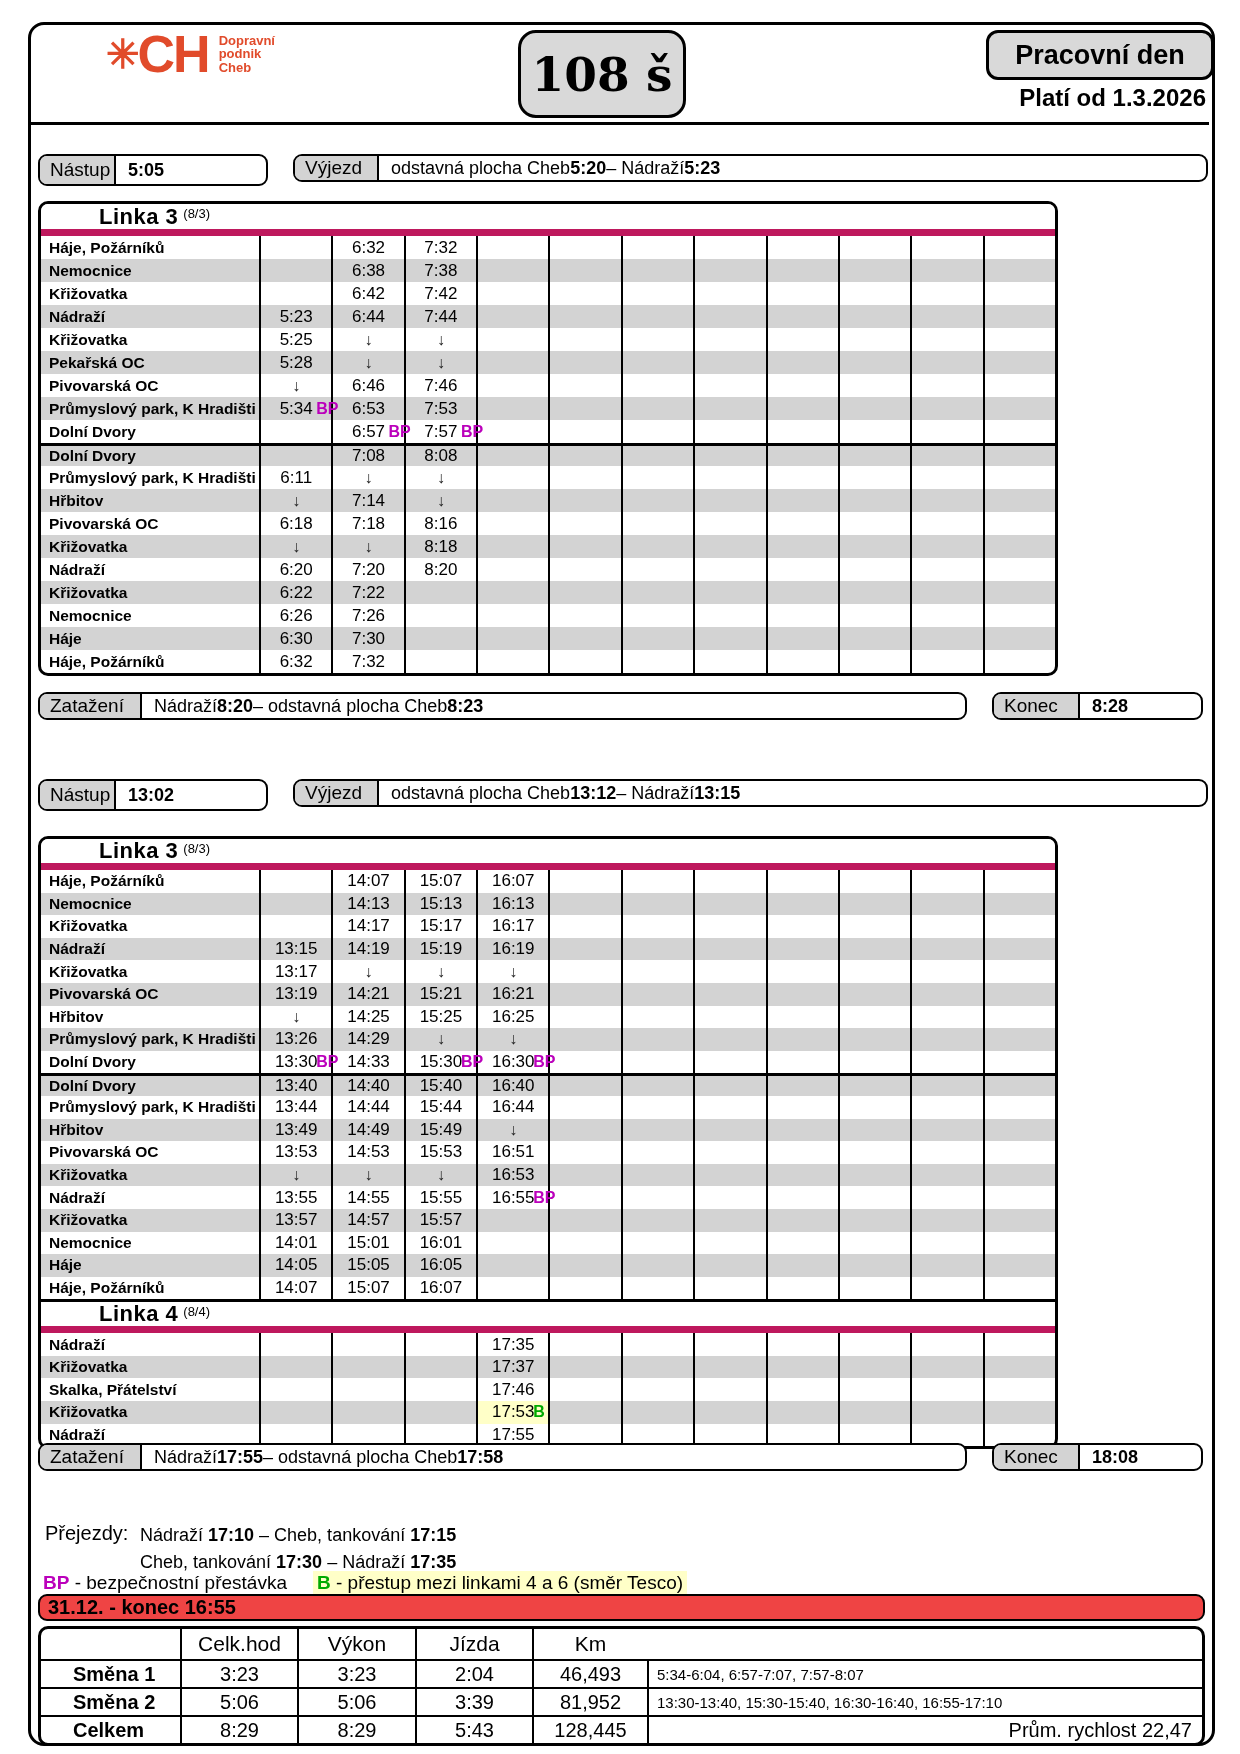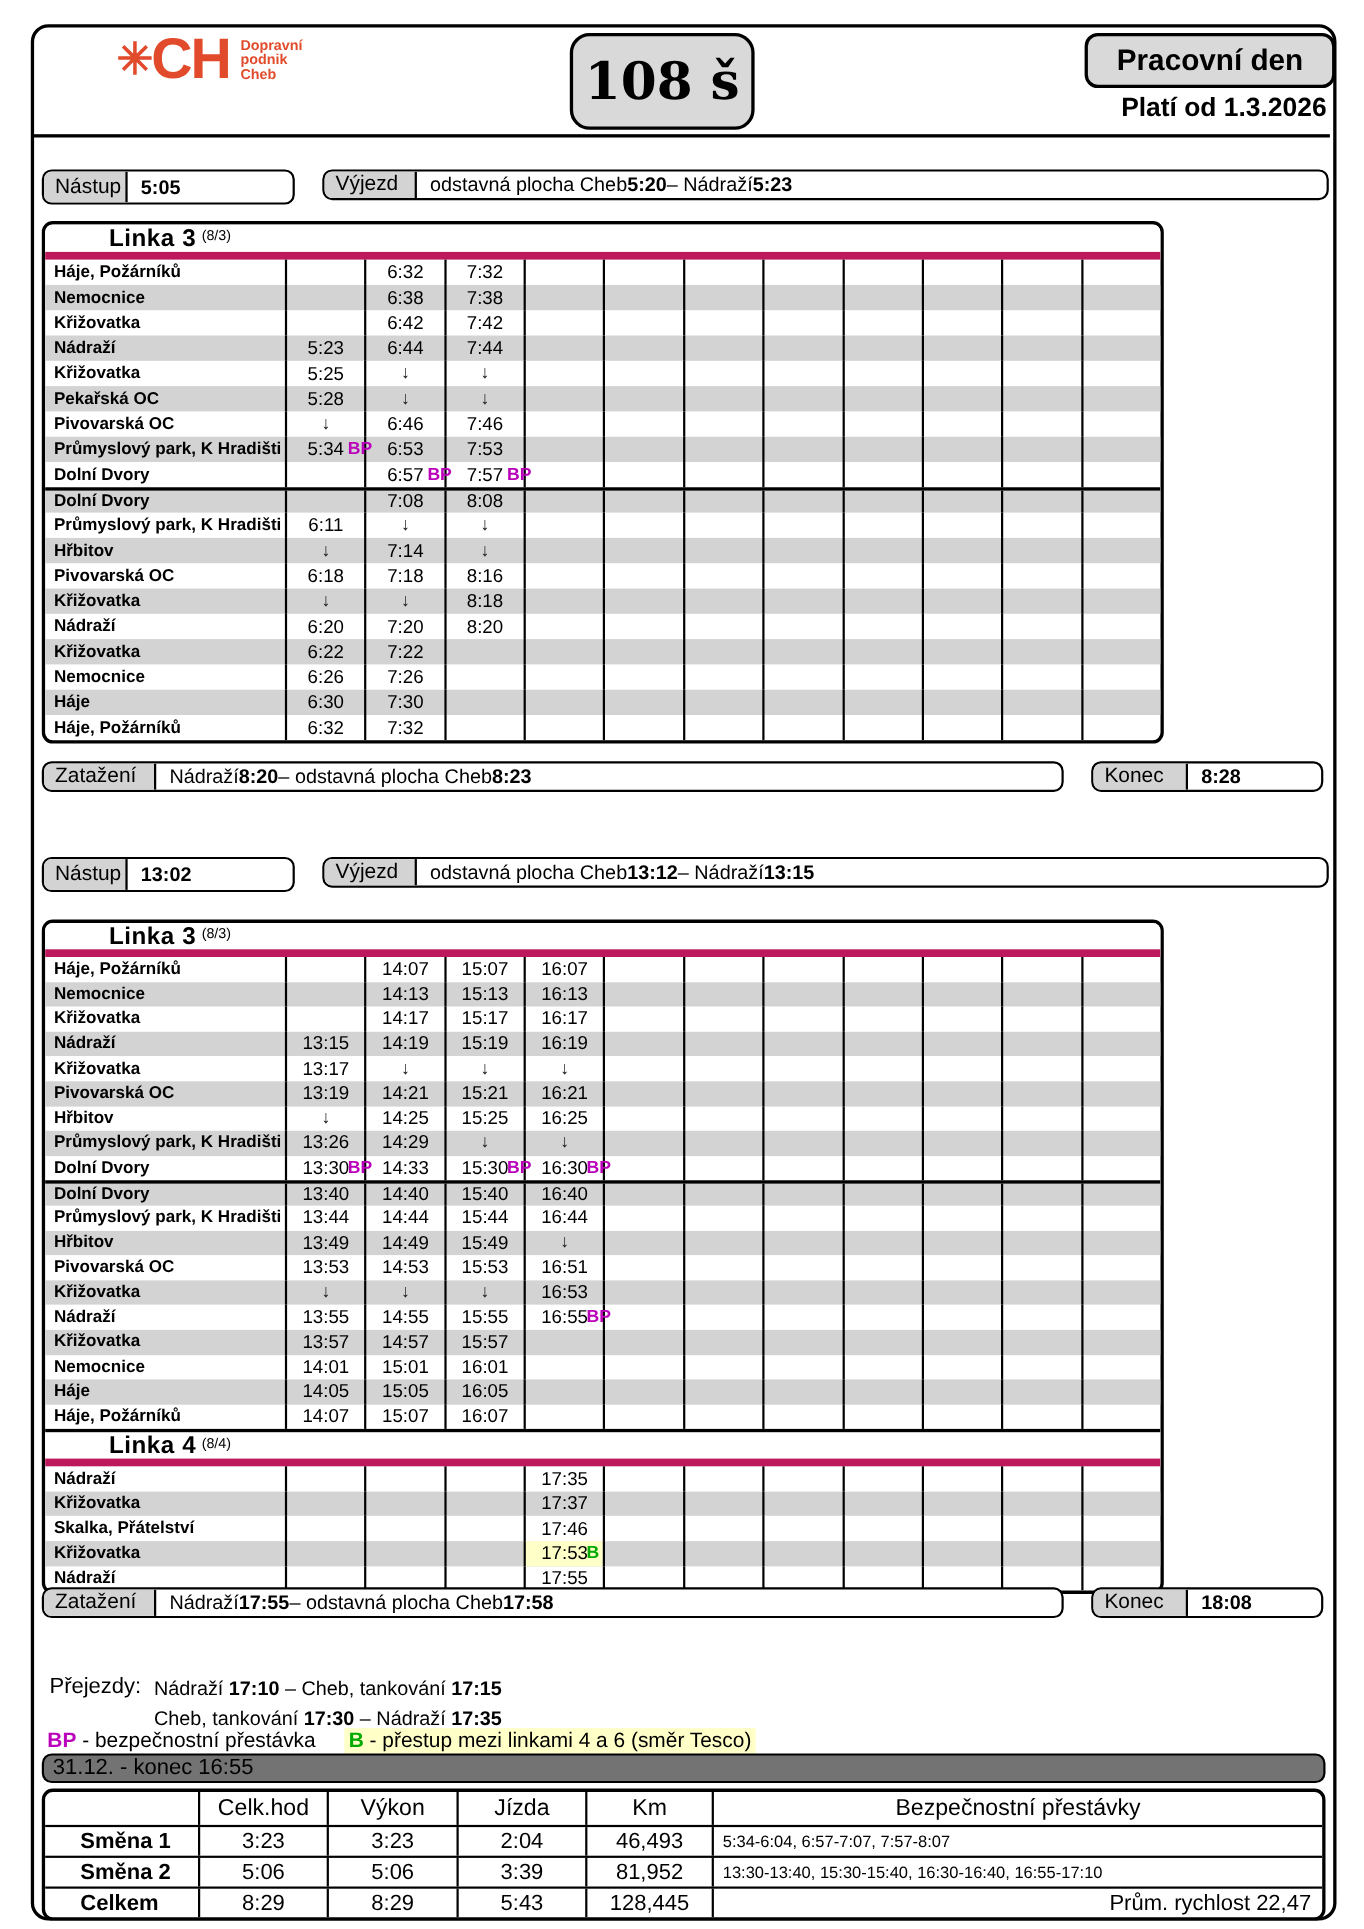--- a/index.html
+++ b/index.html
@@ -45,21 +45,21 @@
   .mk-b{color:#00aa00;}
 
   
   .prejezdy-label{position:absolute;left:45px;top:1522px;font-size:20px;}
   .prejezdy-lines{position:absolute;left:140px;top:1522px;font-size:18px;line-height:27px;}
   .legend{position:absolute;left:43px;top:1572px;font-size:19px;white-space:nowrap;}
   .legend .bp{color:#bb00bb;font-weight:bold;}
   .legend .bhl{background:#ffffc8;margin-left:26px;padding:1px 4px;text-align:right;}
   .legend .b{color:#00aa00;font-weight:bold;}
 
-  .note-box{position:absolute;left:38px;top:1594px;width:1167px;height:27px;border:2px solid #000;border-radius:9px;display:flex;align-items:center;padding-left:8px;box-sizing:border-box;font-size:20px;background:#737373;}
+  .note-box{position:absolute;left:38px;top:1594px;width:1167px;height:27px;border:2px solid #000;border-radius:9px;display:flex;align-items:center;padding-left:8px;box-sizing:border-box;font-size:20px;background:#ef4444;font-weight:bold;}
 
   
   .summary{position:absolute;left:38px;top:1626px;width:1167px;border:3px solid #000;border-radius:10px;overflow:hidden;background:#fff;box-sizing:border-box;}
   .s-row{display:grid;grid-template-columns:115px 117px 118px 117px 115px 1fr;height:26px;padding-left:24px;}
   .s-row.s-head{height:30px;}
   .s-row + .s-row{border-top:2px solid #000;}
   .s-cell{display:flex;align-items:center;justify-content:center;font-size:20px;border-left:2px solid #000;overflow:hidden;}
   .s-cell:first-child{border-left:none;}
   .s-head .s-cell{font-size:21px;}
   .s-label{justify-content:flex-start;padding-left:8px;font-weight:bold;}
@@ -1028,21 +1028,20 @@
 
   <div class="note-box">31.12. - konec 16:55</div>
 
   <div class="summary" id="summary">
       <div class="s-row s-head">
         <div class="s-cell"></div>
         <div class="s-cell">Celk.hod</div>
         <div class="s-cell">Výkon</div>
         <div class="s-cell">Jízda</div>
         <div class="s-cell">Km</div>
-        <div class="s-cell">Bezpečnostní přestávky</div>
       </div>
       <div class="s-row">
         <div class="s-cell s-label">Směna 1</div>
         <div class="s-cell">3:23</div>
         <div class="s-cell">3:23</div>
         <div class="s-cell">2:04</div>
         <div class="s-cell">46,493</div>
         <div class="s-cell s-breaks">5:34-6:04, 6:57-7:07, 7:57-8:07</div>
       </div>
       <div class="s-row">

